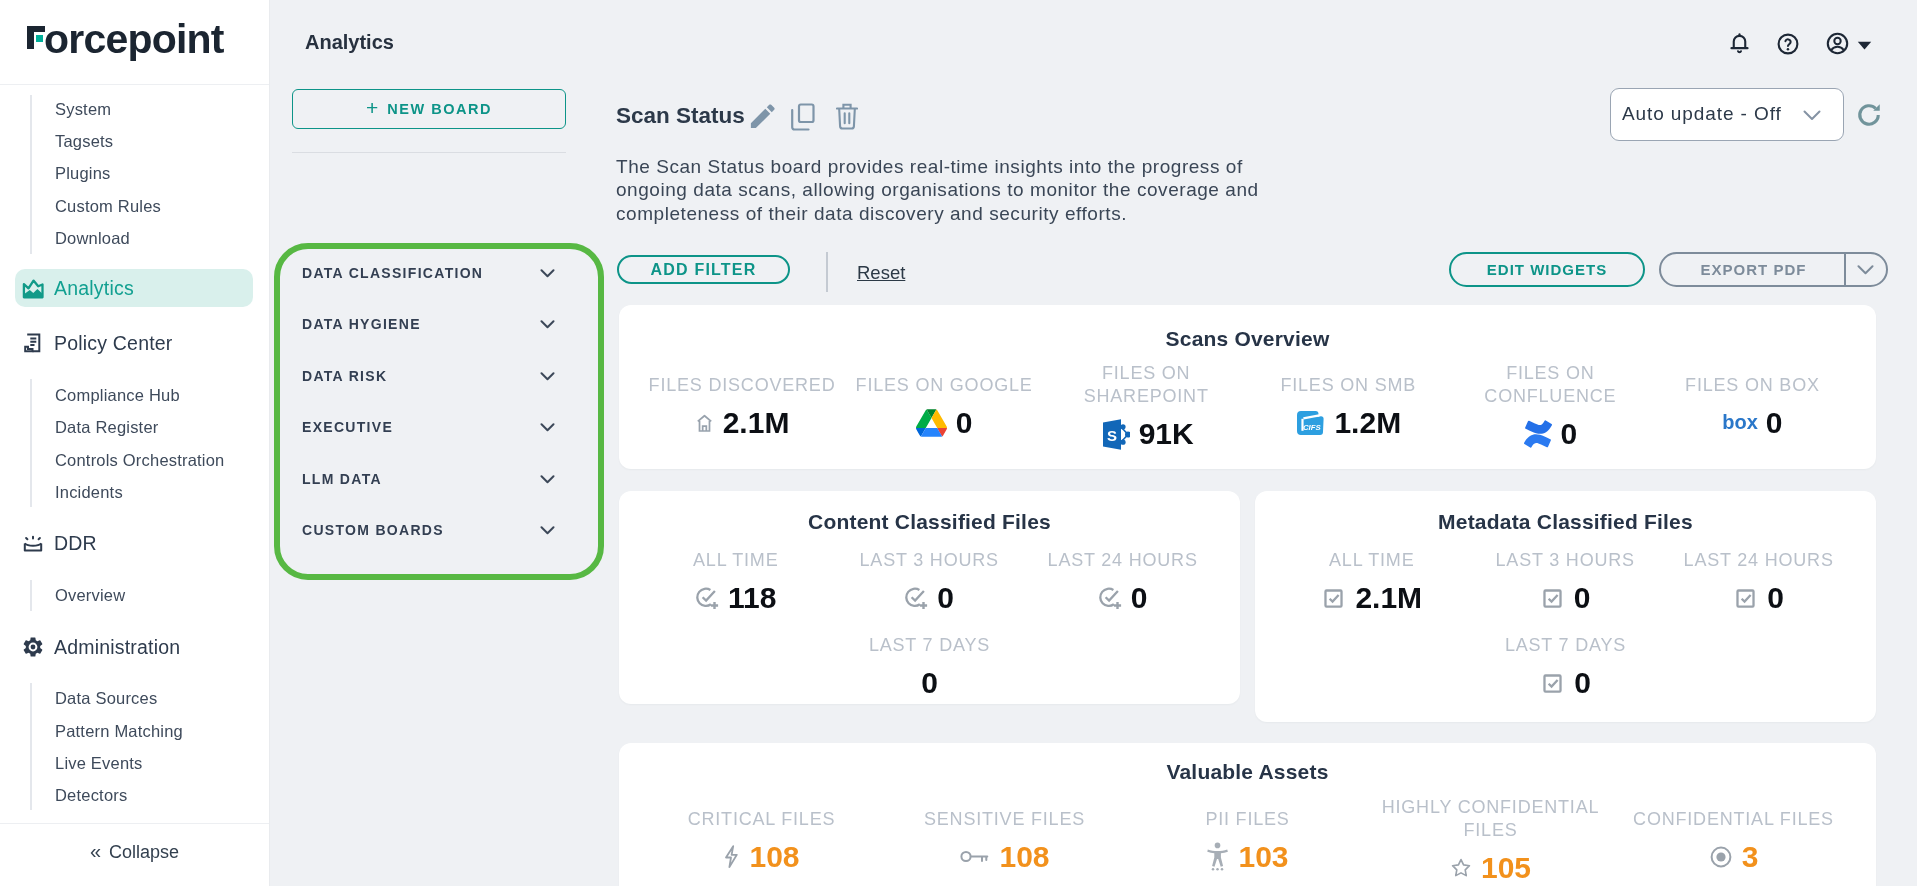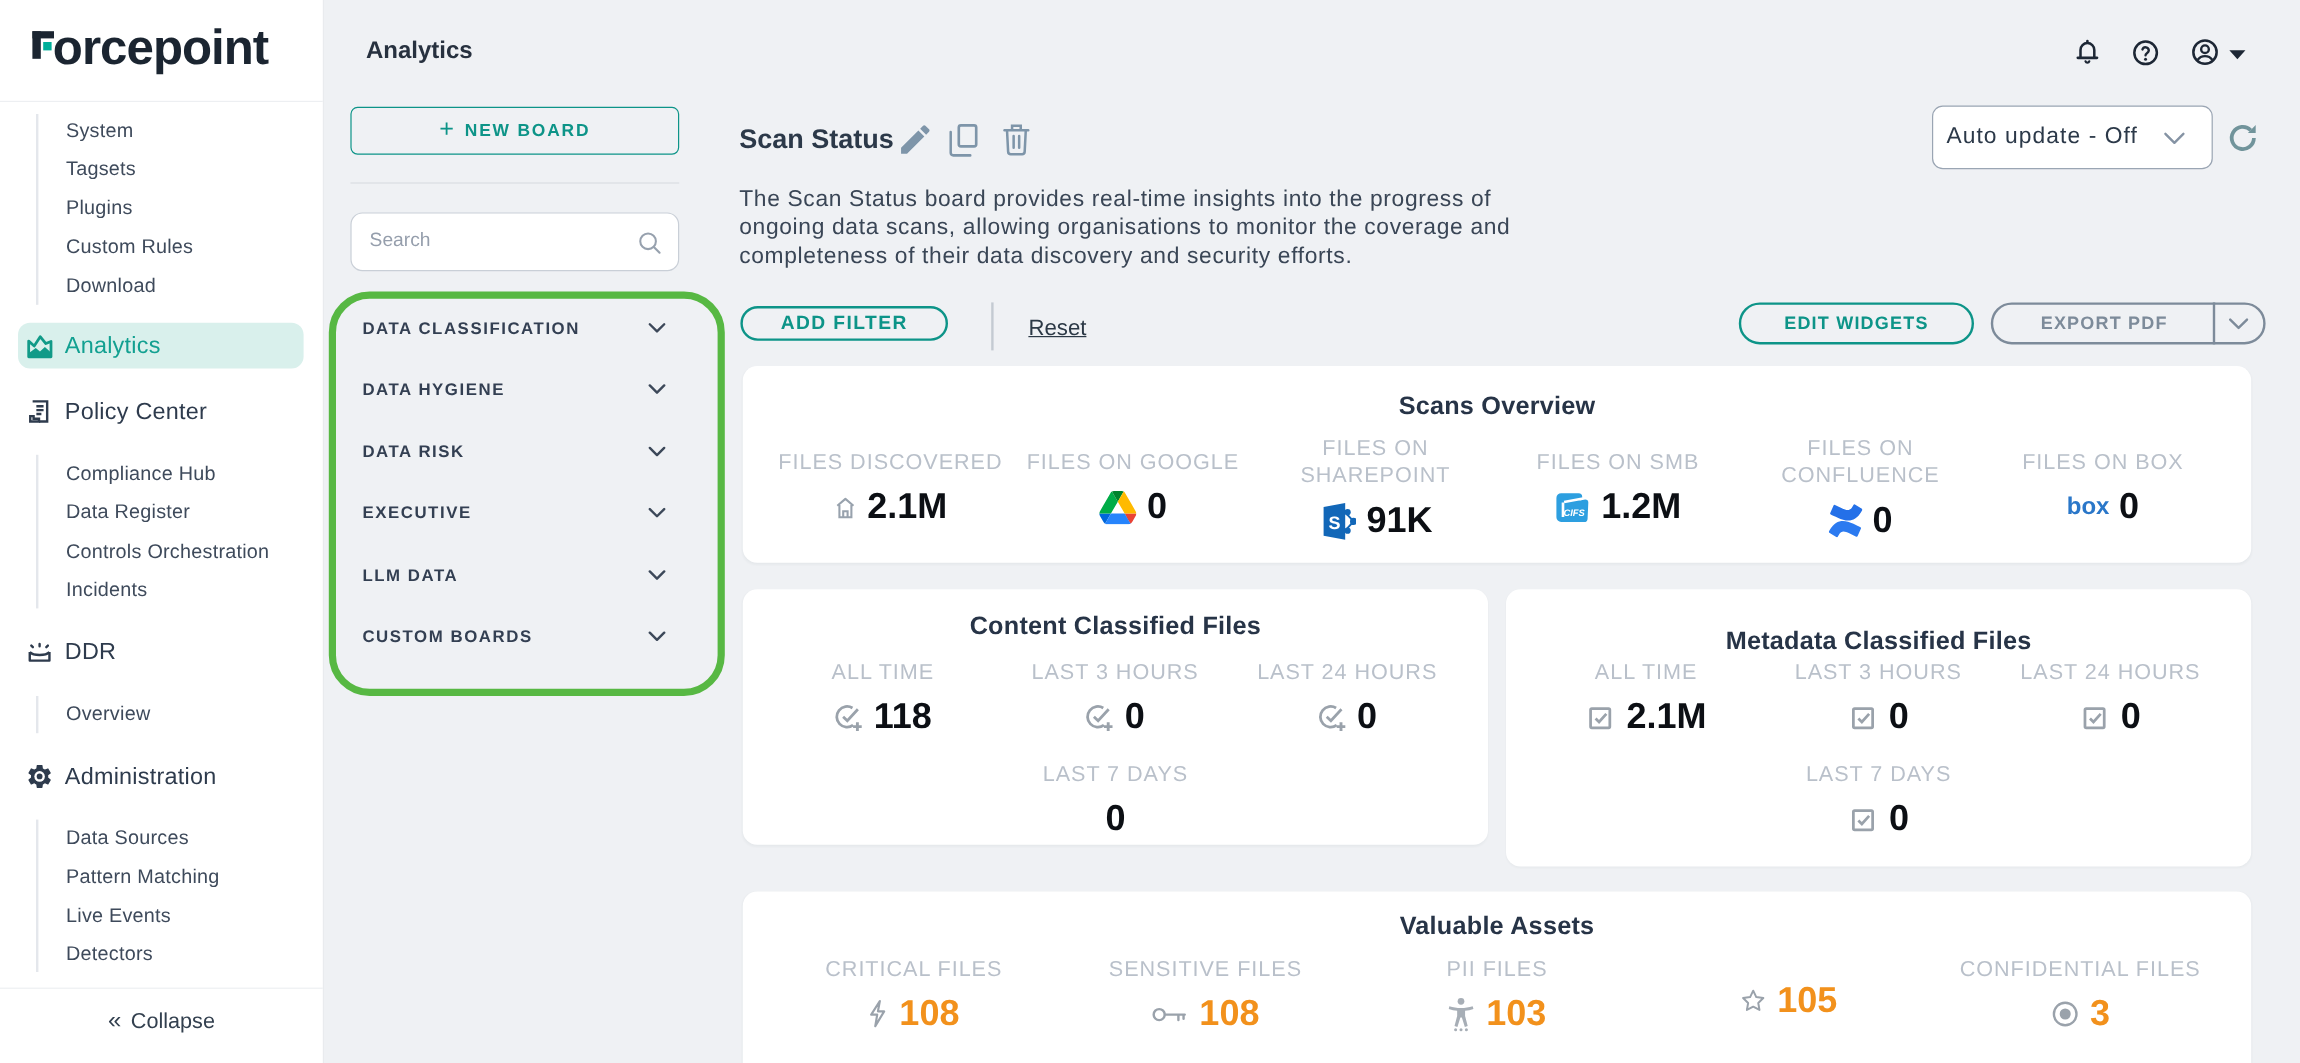--- a/index.html
+++ b/index.html
@@ -102,27 +102,20 @@
   <div class="sidediv" style="top:823px;"></div>
   <div class="abs" style="left:0;right:0;top:840px;text-align:center;font-size:18px;color:#33404f;">
     <span style="font-size:20px;letter-spacing:-2px;">«</span>&nbsp;&nbsp;Collapse
   </div>
 </div>
 
 <div id="panel">
   <div class="ptitle">Analytics</div>
   <div id="newboard"><span class="plus">+</span>NEW BOARD</div>
   <div id="pdiv"></div>
-  <div id="search">
-    <div class="ph">Search</div>
-    <svg width="23" height="23" viewBox="0 0 24 24">
-        <circle cx="10.5" cy="10.5" r="6.8" fill="none" stroke="#97a1ae" stroke-width="1.8"></circle>
-        <path d="M15.5 15.5L20.5 20.5" stroke="#97a1ae" stroke-width="1.8" stroke-linecap="round"></path>
-      </svg>
-  </div>
   <div id="greenbox"></div>
   <div class="cat" style="top:265px;">DATA CLASSIFICATION</div>
   <div class="cat" style="top:316px;">DATA HYGIENE</div>
   <div class="cat" style="top:368px;">DATA RISK</div>
   <div class="cat" style="top:419px;">EXECUTIVE</div>
   <div class="cat" style="top:471px;">LLM DATA</div>
   <div class="cat" style="top:522px;">CUSTOM BOARDS</div>
   <svg class="catch" style="top:269px;" width="15" height="9" viewBox="0 0 15 9">
       <path d="M1.5 1.2l6 6 6-6" fill="none" stroke="#3c4859" stroke-width="2" stroke-linecap="round" stroke-linejoin="round"></path>
     </svg>
@@ -288,21 +281,21 @@
           </svg>0</div>
     </div>
   </div>
   <div class="mcol" style="position:absolute;left:0;width:100%;top:143px;">
     <div class="mlabel">LAST 7 DAYS</div>
     <div class="mval">0</div>
   </div>
 </div>
 
 <div class="card" style="left:1255px;top:491px;width:621px;height:231px;">
-  <div class="ctitle" style="margin-top:32px;">Metadata Classified Files</div>
+  <div class="ctitle" style="margin-top:19px;">Metadata Classified Files</div>
   <div class="metrow" style="position:absolute;left:20px;right:20px;top:58px;">
     <div class="mcol" style="width:33.3%;">
       <div class="mlabel">ALL TIME</div>
       <div class="mval"><svg width="25" height="25" viewBox="0 0 24 24">
             <rect x="4.3" y="4.3" width="15.4" height="15.4" rx="1" fill="none" stroke="#9aa2ab" stroke-width="2.2"></rect>
             <path d="M8.3 12.2l2.8 2.8 5.8-6.4" fill="none" stroke="#9aa2ab" stroke-width="2.2"></path>
           </svg>2.1M</div>
     </div>
     <div class="mcol" style="width:33.3%;">
       <div class="mlabel">LAST 3 HOURS</div>
@@ -348,20 +341,21 @@
       <div class="mlabel">PII FILES</div>
       <div class="mval orange"><svg width="23" height="29" viewBox="0 0 23 29">
             <circle cx="11.5" cy="3.4" r="2.8" fill="#a7aeb6"></circle>
             <path d="M1.8 7.6c3 1 6.4 1.5 9.7 1.5s6.7-.5 9.7-1.5l.7 2.2c-2.3.8-4.7 1.3-7 1.5v4.3l2.2 8.5-2.4.7-2.5-7.9h-1.2l-2.5 7.9-2.4-.7 2.2-8.5v-4.3c-2.3-.2-4.7-.7-7-1.5z" fill="#a7aeb6"></path>
             <circle cx="7" cy="27.2" r="1.25" fill="#a7aeb6"></circle>
             <circle cx="11.5" cy="27.2" r="1.25" fill="#a7aeb6"></circle>
             <circle cx="16" cy="27.2" r="1.25" fill="#a7aeb6"></circle>
           </svg>103</div>
     </div>
     <div class="mcol" style="width:20%;">
+      <div class="mlabel">HIGHLY CONFIDENTIAL<br>FILES</div>
       <div class="mval orange"><svg width="22" height="22" viewBox="0 0 24 24">
             <path d="M12 2.8l2.8 5.8 6.4.9-4.6 4.5 1.1 6.3L12 17.3l-5.7 3 1.1-6.3-4.6-4.5 6.4-.9z" fill="none" stroke="#9aa2ab" stroke-width="1.8" stroke-linejoin="round"></path>
           </svg>105</div>
     </div>
     <div class="mcol" style="width:20%;">
       <div class="mlabel">CONFIDENTIAL FILES</div>
       <div class="mval orange"><svg width="24" height="24" viewBox="0 0 24 24">
             <circle cx="12" cy="12" r="9.4" fill="none" stroke="#9aa2ab" stroke-width="2"></circle>
             <circle cx="12" cy="12" r="4.6" fill="#9aa2ab"></circle>
           </svg>3</div>

